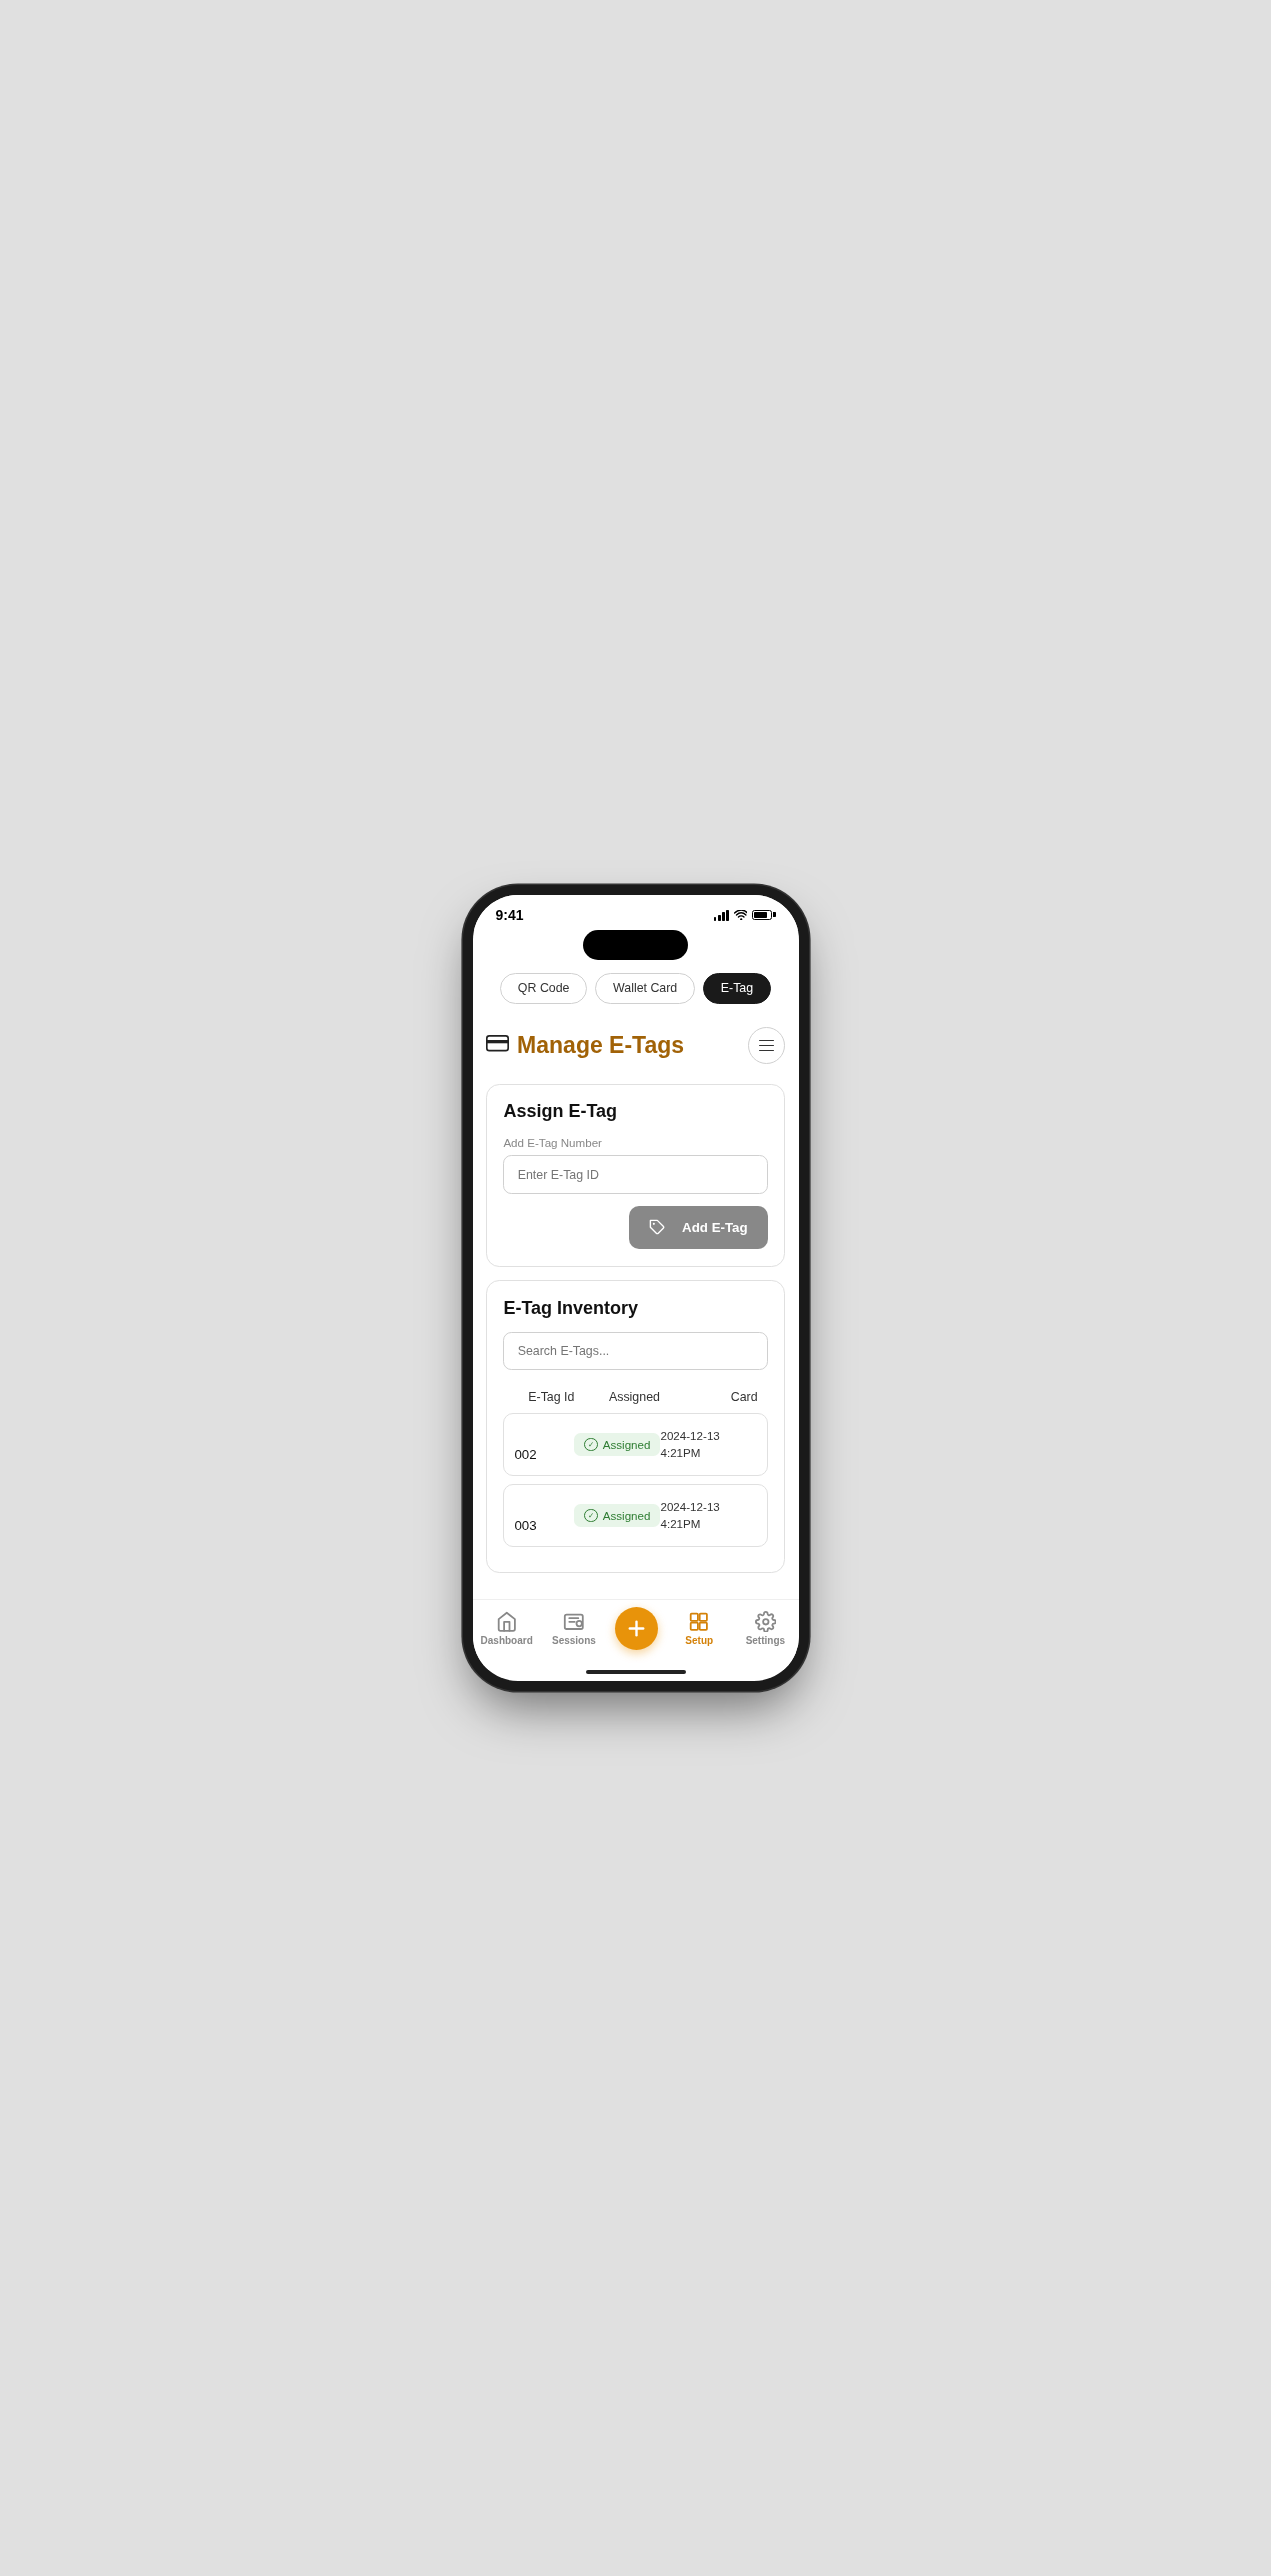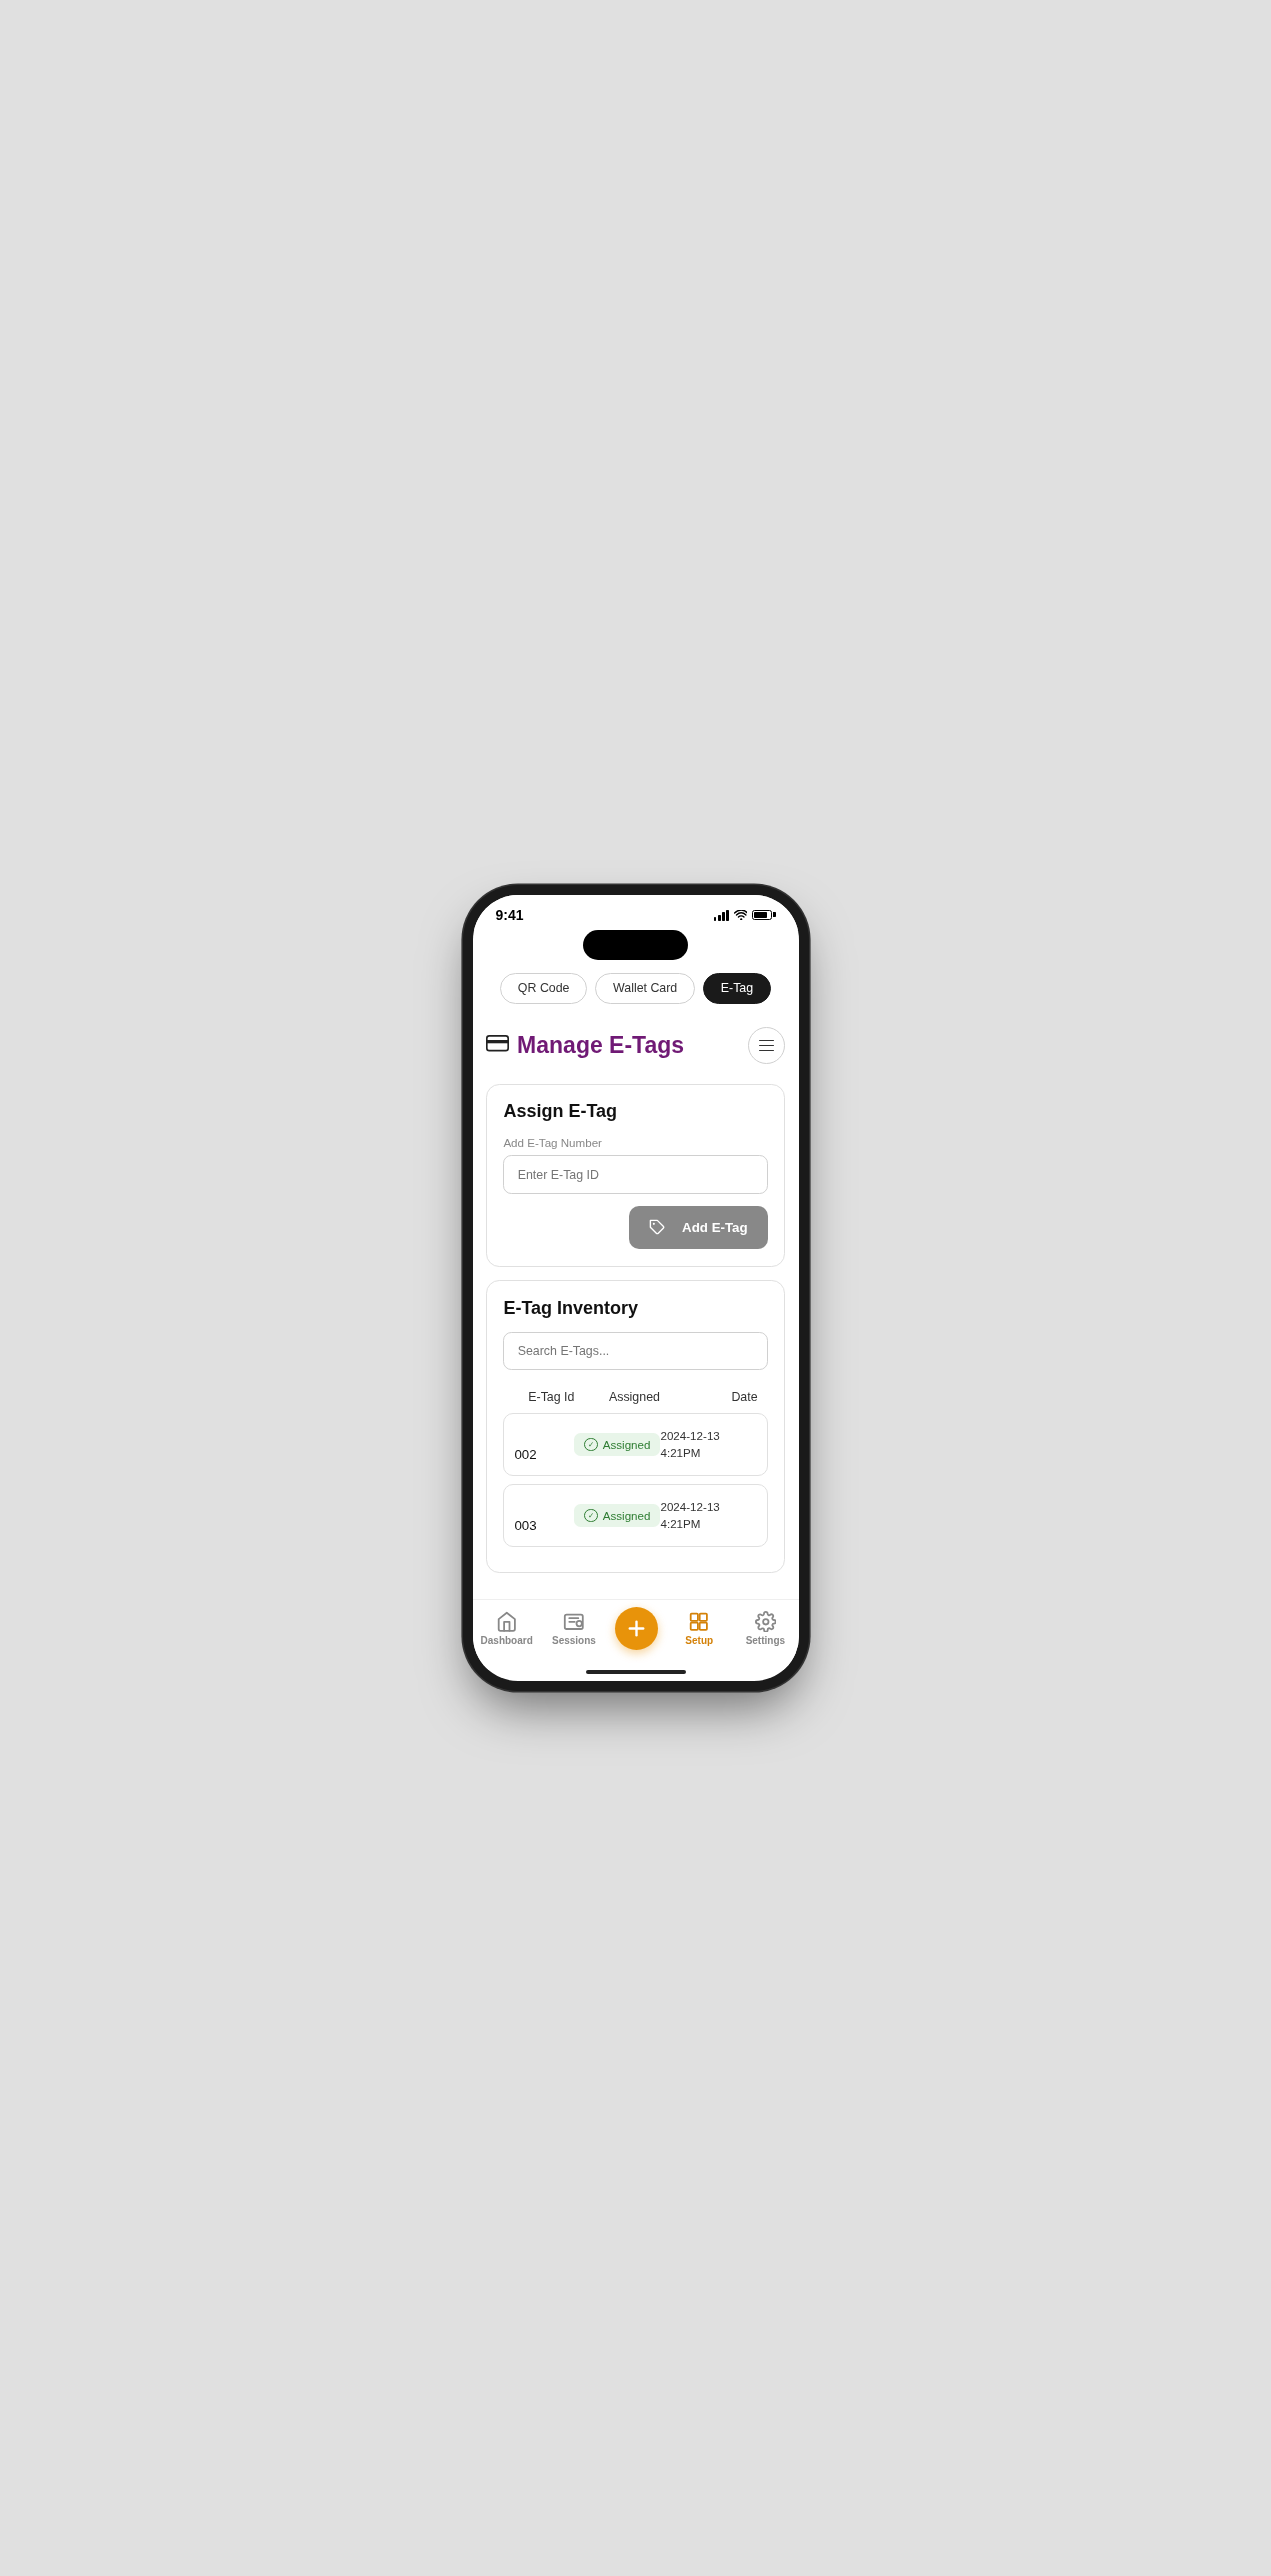--- a/index.html
+++ b/index.html
@@ -146,21 +146,21 @@
     }
 
     .header-icon {
       font-size: 20px;
       color: #222;
     }
 
     .page-title {
       font-size: 23px;
       font-weight: 800;
-      color: #701a75;
+      color: #a16207;
     }
 
     .menu-btn {
       width: 37px;
       height: 37px;
       border-radius: 50%;
       border: 1.2px solid #d0d0d0;
       background: #fff;
       display: flex;
       flex-direction: column;
@@ -453,21 +453,21 @@
     </div>
 
     <div class="card">
       <h2 class="card-title">E-Tag Inventory</h2>
       <input class="search-input" type="text" placeholder="Search E-Tags..." style="">
 
       
       <div class="table-header">
         <span>E-Tag Id</span>
         <span>Assigned</span>
-        <span>Date</span>
+        <span>Card</span>
       </div>
 
       
       <div class="table-row">
         <span class="id-cell">002</span>
         <div class="status-badge">
           <div class="status-check">✓</div>
           <span>Assigned</span>
         </div>
         <div class="date-cell">

